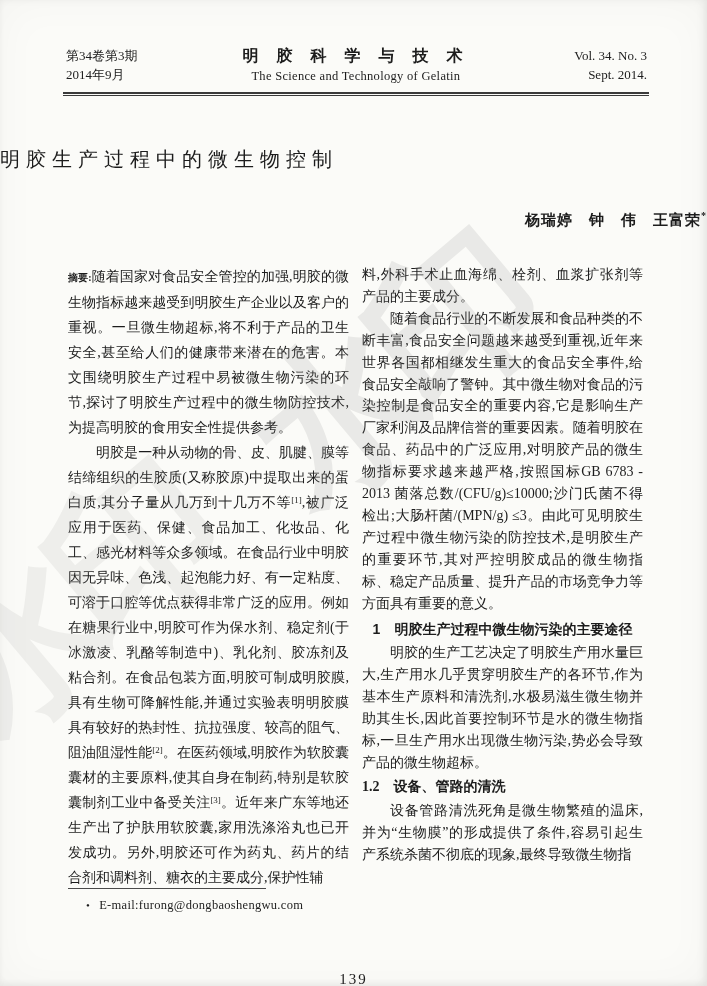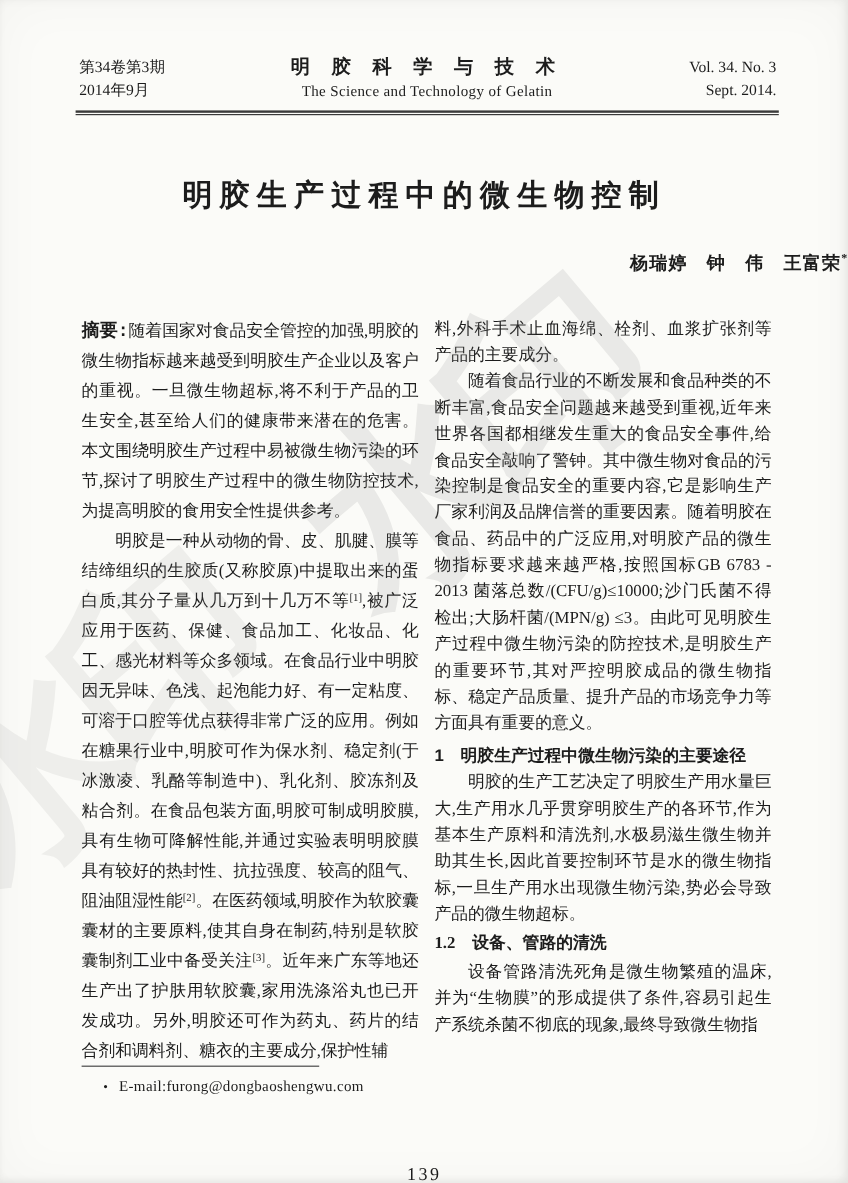--- a/index.html
+++ b/index.html
@@ -19,41 +19,41 @@
   .jt-cn { font-size:16px; font-weight:bold; letter-spacing:7px; }
   .jt-en { font-size:12.5px; margin-top:2px; letter-spacing:0.3px; }
   .rule { position:absolute; top:92px; left:63px; right:58px; height:4px;
           border-top:2px solid #3a3a3a; border-bottom:1px solid #3a3a3a; }
 
   
   .badge { position:absolute; top:114px; left:74px; border:2px dotted #555;
            border-radius:10px; padding:5px 12px; font-size:15px; letter-spacing:3px; color:#2a2a2a; }
 
   
-  .title { position:absolute; top:146px; left:0; width:100%; text-align:center;
-           font-size:25px; font-weight:bold; letter-spacing:6px; }
+  .title { position:absolute; top:146px; left:0; width:100%; text-align:left;
+           font-size:20px; font-weight:normal; letter-spacing:6px; }
   .authors { position:absolute; top:210px; left:0; width:100%; text-align:right;
              font-size:15px; font-weight:bold; letter-spacing:1px; }
   .authors sup { font-size:10px; }
   .affiliation { position:absolute; top:235px; left:0; width:100%; text-align:center; font-size:13.5px; }
 
   
   .columns { position:absolute; top:264px; left:68px; width:575px; height:628px;
              display:flex; gap:13px; overflow:hidden; }
   .col { width:281px; text-align:justify; font-size:14px; overflow:hidden; }
   .col-left  { line-height:25px; }
   .col-right { line-height:21.9px; }
   .col p { margin:0; }
   .indent { text-indent:2em; }
   .abstract { margin-bottom:13px; }
   .keywords { margin-bottom:27px; }
-  .lab { font-family:Liberation Mono, monospace; font-size:15px; }
+  .lab { font-family:Liberation Serif, serif; font-size:10px; }
   sup.ref { font-size:9px; line-height:0; vertical-align:4px; }
   .h1 { font-family:"Liberation Sans","DejaVu Sans",sans-serif; font-size:14px;
-        font-weight:bold; margin:4px 0 2px; text-align:left; }
+        font-weight:bold; margin:4px 0 2px; text-align:center; }
   .h2 { font-size:14px; font-weight:bold; margin:2px 0; text-align:left; }
 
   
   .footnote { position:absolute; left:68px; top:888px; width:281px; font-size:12.5px; }
   .fn-rule { width:198px; border-top:1px solid #4a4a4a; margin-bottom:9px; }
   .fn-text { padding-left:18px; letter-spacing:0.3px; }
   .fn-bullet { margin-right:9px; font-size:11px; }
 
   
   .page-number { position:absolute; top:971px; left:0; width:100%; text-align:center;

